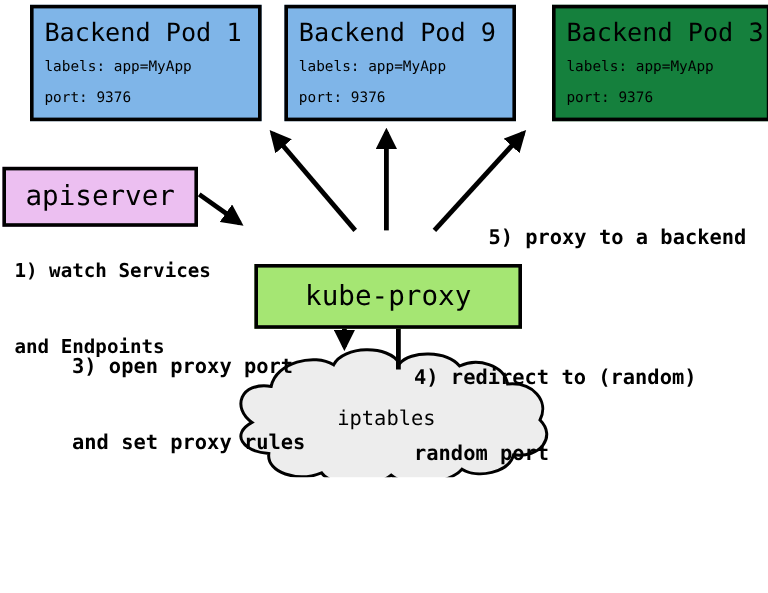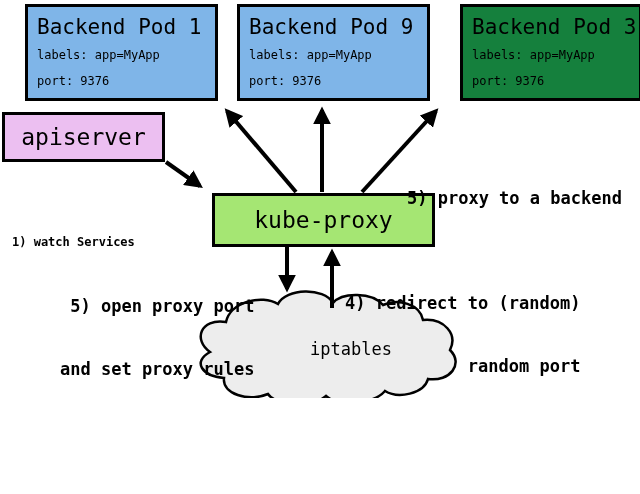--- a/index.html
+++ b/index.html
@@ -9,31 +9,31 @@
   }
   .layer{position:absolute;left:0;top:0;width:640px;height:494px;}
   svg.layer{z-index:1;}
   .box{
     position:absolute;z-index:2;box-sizing:border-box;
     border:3px solid #000;background:#ccc;
   }
   .pod{width:193px;height:97px;top:4px;padding:6px 0 0 9px;}
   .pod .pod-title{font-size:21px;line-height:28px;white-space:nowrap;}
   .pod .pod-line{font-size:12px;line-height:24px;margin-top:2px;white-space:nowrap;}
-  .center-box{display:flex;align-items:center;justify-content:center;white-space:nowrap;}
+  .center-box{display:flex;align-items:center;justify-content:center;white-space:nowrap;margin-top:27px;}
   .apiserver{left:2px;top:112px;width:163px;height:50px;font-size:23px;}
   .kubeproxy{left:212px;top:193px;width:223px;height:54px;font-size:23px;}
   .client{left:222px;top:443px;width:193px;height:49px;font-size:22px;}
   .steplabel{
     position:absolute;z-index:2;font-weight:bold;font-size:17px;
-    line-height:21px;white-space:pre;text-align:right;
+    line-height:21px;white-space:pre;
   }
   .cloud-label{
     position:absolute;z-index:2;left:252px;top:339px;width:140px;
-    text-align:right;font-size:17px;
+    text-align:center;font-size:17px;
   }
 </style>
 </head>
 <body>
 
 <div class="stage">
 
   <svg class="layer" viewBox="0 0 640 494">
     <defs>
       <marker id="ah" viewBox="0 0 10 10" refX="8" refY="5" markerWidth="4.5" markerHeight="4.5" orient="auto-start-reverse">
@@ -87,31 +87,32 @@
   <div class="box center-box kubeproxy" style="background-color: rgb(165, 230, 115);">
     <span>kube-proxy</span>
   </div>
 
   <div class="box center-box client" style="background-color: rgb(240, 202, 130);">
     <span>Client</span>
   </div>
 
   <div class="cloud-label">iptables</div>
 
-  <div class="steplabel" style="left:12px;top:190px;font-size:12px;">
+  <div class="steplabel" style="left:12px;top:173px;font-size:16px;">
     <div>1) watch Services</div>
+    <div>and Endpoints</div>
   </div>
   <div class="steplabel" style="left:60px;top:254px;">
-    <div>5) open proxy port</div>
+    <div>3) open proxy port</div>
     <div>and set proxy rules</div>
   </div>
   <div class="steplabel" style="left:328px;top:409px;font-size:18px;">
     <div>3) connect to 10.0.0.1:1234</div>
   </div>
-  <div class="steplabel" style="left:345px;top:251px;">
+  <div class="steplabel" style="left:345px;top:263px;">
     <div>4) redirect to (random)</div>
     <div>random port</div>
   </div>
   <div class="steplabel" style="left:407px;top:146px;">
     <div>5) proxy to a backend</div>
   </div>
 
 </div>
 
 </body></html>

